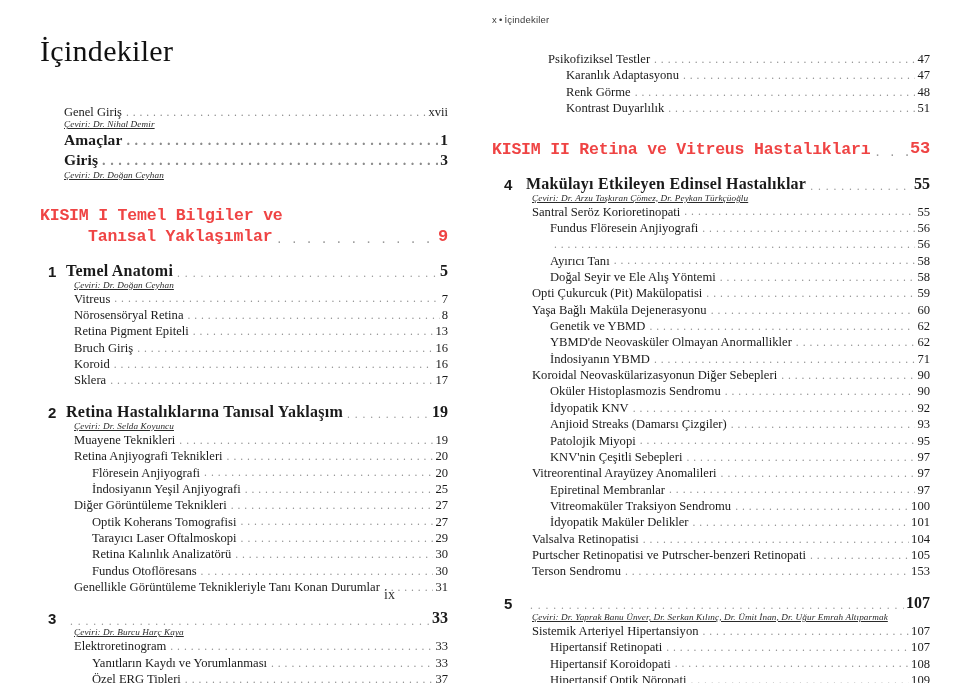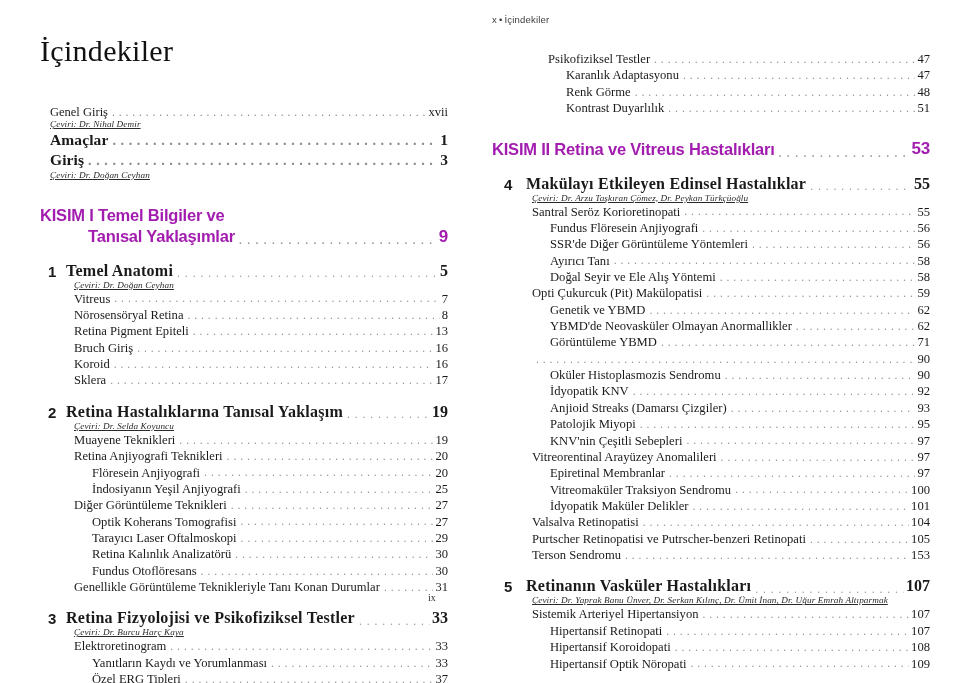--- a/index.html
+++ b/index.html
@@ -78,45 +78,45 @@
     left: 0;
     bottom: .04em;
     white-space: nowrap;
     color: #8b8b8b;
     font-size: .92em;
     letter-spacing: .5px;
   }
   .pg { flex: 0 0 auto; text-align: right; }
 
   
-  .front-block { margin-left: 10px; }
+  .front-block { margin-left: 24px; }
   .front-entry .row { font-size: 12.5px; }
   .front-entry.big .row {
     font-size: 15.5px;
     font-weight: 700;
     letter-spacing: .1px;
   }
   .front-entry.big .pg { font-size: 15.5px; font-weight: 700; }
   .translator {
     font-size: 9.2px;
     font-style: italic;
     font-weight: 400;
     color: #2a2a2a;
     letter-spacing: .1px;
     margin: -1px 0 1px 0;
     white-space: nowrap;
     text-decoration: underline;
   }
 
   
   .part {
-    font-family: Liberation Sans, sans-serif;
+    font-family: Liberation Mono, monospace;
     font-weight: 700;
     font-size: 16.5px;
-    color: #a21caf;
+    color: #ef4444;
     letter-spacing: -.2px;
     margin-top: 26px;
   }
   .part .part-line1 { margin-bottom: 1px; }
   .part .row { align-items: flex-end; }
   .part .pg { font-size: 17px; font-weight: 700; }
   .part .leader::after { font-size: .62em; letter-spacing: 1.3px; color: #9a9a9a; }
   .part-indent { padding-left: 48px; }
   .part.single { margin-top: 22px; margin-bottom: 4px; }
   .part.single .part-line1 { margin-bottom: 0; }
@@ -163,24 +163,24 @@
 
   
   .page-right .top-entries { padding-left: 56px; margin-top: 2px; }
   .page-right .chapter-body { padding-left: 40px; }
   .page-right .chapter-num { flex: 0 0 34px; padding-left: 12px; }
 
   
   .folio {
     position: absolute;
     font-family: "Liberation Serif", serif;
-    font-size: 10px;
+    font-size: 14px;
     color: #333;
     bottom: 20px;
-    left: 428px;
+    left: 384px;
   }
 </style>
 </head>
 <body>
 
 <div class="spread">
 
   <div class="page page-left">
 
     <h1 class="toc-title">İçindekiler</h1>
@@ -358,21 +358,20 @@
                 <span class="leader"></span>
                 <span class="pg">31</span>
               </div>
             </div>
           </div>
         </div>
         <div class="chapter">
           <div class="chapter-head">
             <span class="chapter-num">3</span>
             <span class="chapter-title-wrap">
-              <span class="chapter-title">Retina Fizyolojisi ve Psikofiziksel Testler</span>
               <span class="leader"></span>
               <span class="pg">33</span>
             </span>
           </div>
           <div class="chapter-body">
             <div class="translator">Çeviri: Dr. Burcu Harç Kaya</div>
             <div class="entry lvl2">
               <div class="row">
                 <span class="txt">Elektroretinogram</span>
                 <span class="leader"></span>
@@ -468,21 +467,20 @@
             </div>
             <div class="entry lvl3">
               <div class="row">
                 <span class="txt">Fundus Flöresein Anjiyografi</span>
                 <span class="leader"></span>
                 <span class="pg">56</span>
               </div>
             </div>
             <div class="entry lvl3">
               <div class="row">
-                <span class="txt">SSR'de Diğer Görüntüleme Yöntemleri</span>
                 <span class="leader"></span>
                 <span class="pg">56</span>
               </div>
             </div>
             <div class="entry lvl3">
               <div class="row">
                 <span class="txt">Ayırıcı Tanı</span>
                 <span class="leader"></span>
                 <span class="pg">58</span>
               </div>
@@ -494,43 +492,51 @@
                 <span class="pg">58</span>
               </div>
             </div>
             <div class="entry lvl2">
               <div class="row">
                 <span class="txt">Opti Çukurcuk (Pit) Makülopatisi</span>
                 <span class="leader"></span>
                 <span class="pg">59</span>
               </div>
             </div>
+            <div class="entry lvl2">
+              <div class="row">
+                <span class="txt">Yaşa Bağlı Maküla Dejenerasyonu</span>
+                <span class="leader"></span>
+                <span class="pg">60</span>
+              </div>
+            </div>
             <div class="entry lvl3">
               <div class="row">
                 <span class="txt">Genetik ve YBMD</span>
                 <span class="leader"></span>
                 <span class="pg">62</span>
               </div>
             </div>
             <div class="entry lvl3">
               <div class="row">
                 <span class="txt">YBMD'de Neovasküler Olmayan Anormallikler</span>
                 <span class="leader"></span>
                 <span class="pg">62</span>
               </div>
             </div>
             <div class="entry lvl3">
               <div class="row">
-                <span class="txt">Görüntüleme YBMD</span>
+                <span class="txt">İndosiyanın YBMD</span>
                 <span class="leader"></span>
                 <span class="pg">71</span>
               </div>
             </div>
             <div class="entry lvl2">
               <div class="row">
+                <span class="txt">Koroidal Neovaskülarizasyonun Diğer Sebepleri</span>
                 <span class="leader"></span>
                 <span class="pg">90</span>
               </div>
             </div>
             <div class="entry lvl3">
               <div class="row">
                 <span class="txt">Oküler Histoplasmozis Sendromu</span>
                 <span class="leader"></span>
                 <span class="pg">90</span>
               </div>
@@ -611,21 +617,20 @@
                 <span class="leader"></span>
                 <span class="pg">153</span>
               </div>
             </div>
           </div>
         </div>
         <div class="chapter">
           <div class="chapter-head">
             <span class="chapter-num">5</span>
             <span class="chapter-title-wrap">
-              <span class="chapter-title">Retinanın Vasküler Hastalıkları</span>
               <span class="leader"></span>
               <span class="pg">107</span>
             </span>
           </div>
           <div class="chapter-body">
             <div class="translator">Çeviri: Dr. Yaprak Banu Ünver, Dr. Serkan Kılınç, Dr. Ümit İnan, Dr. Uğur Emrah Altıparmak</div>
             <div class="entry lvl2">
               <div class="row">
                 <span class="txt">Sistemik Arteriyel Hipertansiyon</span>
                 <span class="leader"></span>

